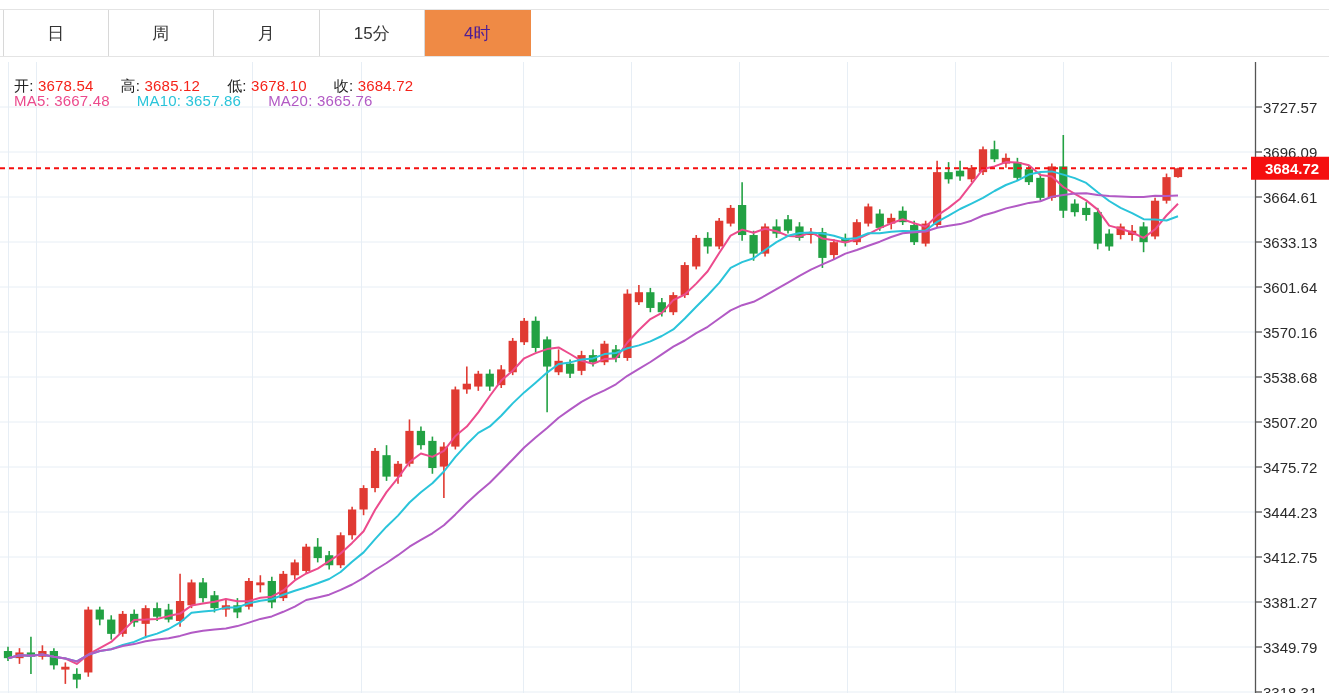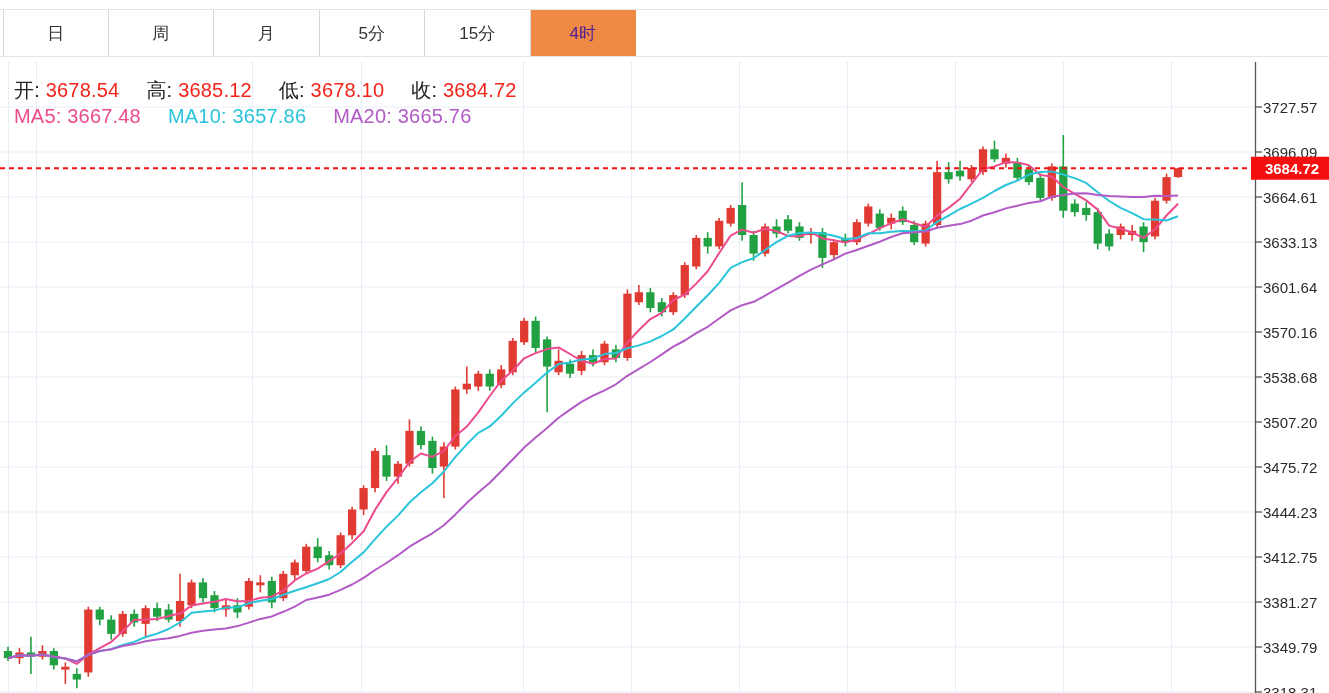--- a/index.html
+++ b/index.html
@@ -7,37 +7,36 @@
   .stage{position:relative;width:1329px;height:693px;}
   
   .tabbar{position:absolute;left:0;top:9px;width:1329px;height:48px;box-sizing:border-box;
     border-top:1px solid #e4e4e4;border-bottom:1px solid #e4e4e4;display:flex;padding-left:3px;}
   .tab{width:105.5px;height:100%;box-sizing:border-box;border-right:1px solid #d8d8d8;
     display:flex;align-items:center;justify-content:center;font-size:17px;color:#333;cursor:pointer;
     background:#fff;}
   .tab:first-child{border-left:1px solid #d8d8d8;}
   .tab.selected{background:var(--sel-bg,#EF8A45);color:#4c1d95;border-color:transparent;}
   
-  .inforow{position:absolute;left:14px;font-size:20px;white-space:nowrap;z-index:5;letter-spacing:.2px;}
+  .inforow{position:absolute;left:14px;font-size:15px;white-space:nowrap;z-index:5;letter-spacing:.2px;}
   .inforow .grp{margin-right:27px;}
   .inforow .lbl{color:#222;}
   #row-ohlc{top:77px;}
-  #row-ma{top:105px;}
+  #row-ma{top:92px;}
   svg{position:absolute;left:0;top:0;}
   text{font-family:"Liberation Sans","DejaVu Sans",sans-serif;}
 </style>
 </head>
 <body>
 
 <div class="stage">
   <div class="tabbar" id="tabbar" style="--sel-bg: #EF8A45;">
       <div class="tab">日</div>
       <div class="tab">周</div>
       <div class="tab">月</div>
-      <div class="tab">5分</div>
       <div class="tab">15分</div>
       <div class="tab selected">4时</div>
     </div>
   <div class="inforow" id="row-ohlc"><span class="grp"><span class="lbl">开:</span><span style="color: rgb(245, 35, 26);"> 3678.54</span></span><span class="grp"><span class="lbl">高:</span><span style="color: rgb(245, 35, 26);"> 3685.12</span></span><span class="grp"><span class="lbl">低:</span><span style="color: rgb(245, 35, 26);"> 3678.10</span></span><span class="grp"><span class="lbl">收:</span><span style="color: rgb(245, 35, 26);"> 3684.72</span></span></div>
   <div class="inforow" id="row-ma"><span class="grp"><span class="lbl" style="color: rgb(236, 75, 141);">MA5:</span><span style="color: rgb(236, 75, 141);"> 3667.48</span></span><span class="grp"><span class="lbl" style="color: rgb(42, 196, 218);">MA10:</span><span style="color: rgb(42, 196, 218);"> 3657.86</span></span><span class="grp"><span class="lbl" style="color: rgb(178, 90, 197);">MA20:</span><span style="color: rgb(178, 90, 197);"> 3665.76</span></span></div>
   <svg id="plot" width="1329" height="693" viewBox="0 0 1329 693">
       <line x1="0" y1="107" x2="1255" y2="107" stroke="#e7eef5" stroke-width="1"></line>
       <line x1="0" y1="152" x2="1255" y2="152" stroke="#e7eef5" stroke-width="1"></line>
       <line x1="0" y1="197" x2="1255" y2="197" stroke="#e7eef5" stroke-width="1"></line>
       <line x1="0" y1="242" x2="1255" y2="242" stroke="#e7eef5" stroke-width="1"></line>

